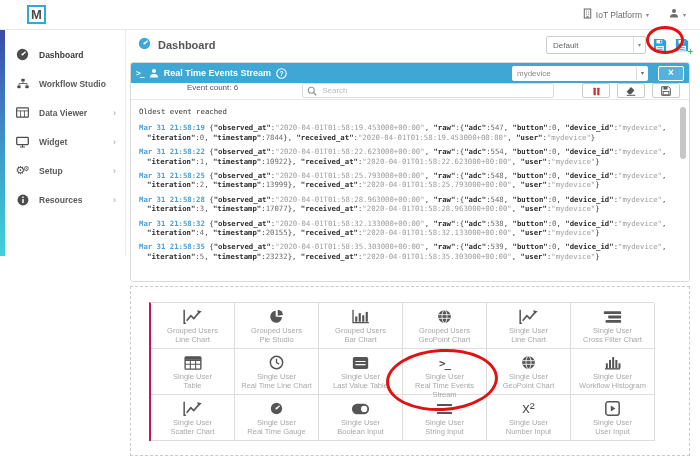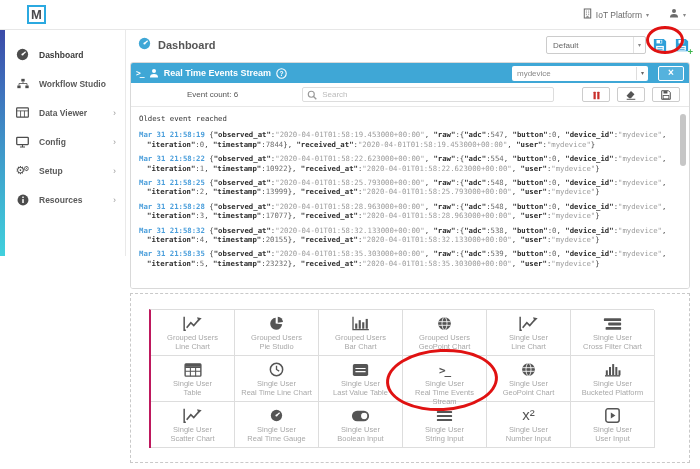--- a/index.html
+++ b/index.html
@@ -52,21 +52,21 @@
   .panel-head { height:20px; background:#3fa7d6; display:flex; align-items:center; padding:0 5px; gap:5px; }
   .term-tx { font-family:"DejaVu Sans Mono",monospace; font-weight:bold; font-size:8px; letter-spacing:-1px; }
   .panel-head .ic { color:#fff; display:inline-flex; }
   .panel-title { color:#fff; font-size:9px; font-weight:bold; }
   .device-select { margin-left:auto; width:136px; height:15px; background:#fff; border-radius:2px;
                    display:flex; align-items:center; font-size:8px; color:#888; padding-left:5px; cursor:pointer; }
   .device-select .caret { margin-left:auto; padding:0 4px; border-left:1px solid #ddd; color:#666; line-height:13px; }
   .panel-close { width:26px; height:15px; margin-left:5px; background:#55b2dd; border:1px solid #fff;
                  border-radius:2px; color:#fff; font-weight:bold; font-size:10px; line-height:12px;
                  text-align:center; cursor:pointer; }
-  .panel-toolbar { height:24px; display:flex; align-items:center; border-bottom:1px solid #e8e8e8; background:#fff; }
+  .panel-toolbar { height:17px; display:flex; align-items:flex-start; border-bottom:1px solid #e8e8e8; background:#fff; }
   .event-count { margin-left:56px; font-size:8px; color:#555; }
   .search-box { margin-left:64px; width:252px; height:15px; border:1px solid #ddd; border-radius:2px;
                 display:flex; align-items:center; padding:0 4px; gap:5px; }
   .search-box input { border:0; outline:0; flex:1; font-size:8px; color:#555; font-family:"Liberation Sans",sans-serif; }
   .search-box input::placeholder { color:#bbb; }
   .tb-btns { margin-left:auto; display:flex; gap:7px; margin-right:9px; }
   .tb-btn { width:28px; height:15px; border:1px solid #ccc; border-radius:2px; background:#fff;
             display:flex; align-items:center; justify-content:center; cursor:pointer; }
 
   .log { position:relative; height:181px; padding:7px 16px 0 8px; background:#fff;
@@ -161,21 +161,21 @@
           <span class="nav-label">Data Viewer</span>
           <span class="chev">›</span>
         </div>
         <div class="nav-item">
           <span class="ic">
             <svg viewBox="0 0 18 16" width="13" height="12">
               <rect x="1" y="1.5" width="16" height="10" rx="1" fill="none" stroke="currentColor" stroke-width="1.8"></rect>
               <path d="M5.5 15h7M9 11.5V15" stroke="currentColor" stroke-width="1.4" fill="none"></path>
             </svg>
           </span>
-          <span class="nav-label">Config</span>
+          <span class="nav-label">Widget</span>
           <span class="chev">›</span>
         </div>
         <div class="nav-item">
           <span class="ic">
             <span class="g1">⚙</span>
             <span class="g2">⚙</span>
           </span>
           <span class="nav-label">Setup</span>
           <span class="chev">›</span>
         </div>
@@ -398,21 +398,21 @@
             <div class="aw-cell">
               <span class="aw-icon"><svg viewBox="0 0 22 18" width="19" height="15">
                   <path d="M2 16.6h18" stroke="currentColor" stroke-width="1.6"></path>
                   <rect x="3" y="10" width="2.4" height="6" fill="currentColor"></rect>
                   <rect x="6.8" y="6" width="2.4" height="10" fill="currentColor"></rect>
                   <rect x="10.6" y="2.5" width="2.4" height="13.5" fill="currentColor"></rect>
                   <rect x="14.4" y="6" width="2.4" height="10" fill="currentColor"></rect>
                   <rect x="18.2" y="10" width="2.4" height="6" fill="currentColor"></rect>
                 </svg></span>
               <div class="aw-l1">Single User</div>
-              <div class="aw-l2">Bucketed Platform</div>
+              <div class="aw-l2">Workflow Histogram</div>
             </div>
             <div class="aw-cell">
               <span class="aw-icon"><svg viewBox="0 0 24 18" width="21" height="15">
                   <path d="M2 1v16h2" stroke="currentColor" stroke-width="1.8" fill="none"></path>
                   <path d="M5 14l5-6 3.5 3.5 5.5-6.5" stroke="currentColor" stroke-width="2" fill="none"></path>
                   <path d="M17.5 1.4l5.5 1.3-3.9 4z" fill="currentColor"></path>
                 </svg></span>
               <div class="aw-l1">Single User</div>
               <div class="aw-l2">Scatter Chart</div>
             </div>

